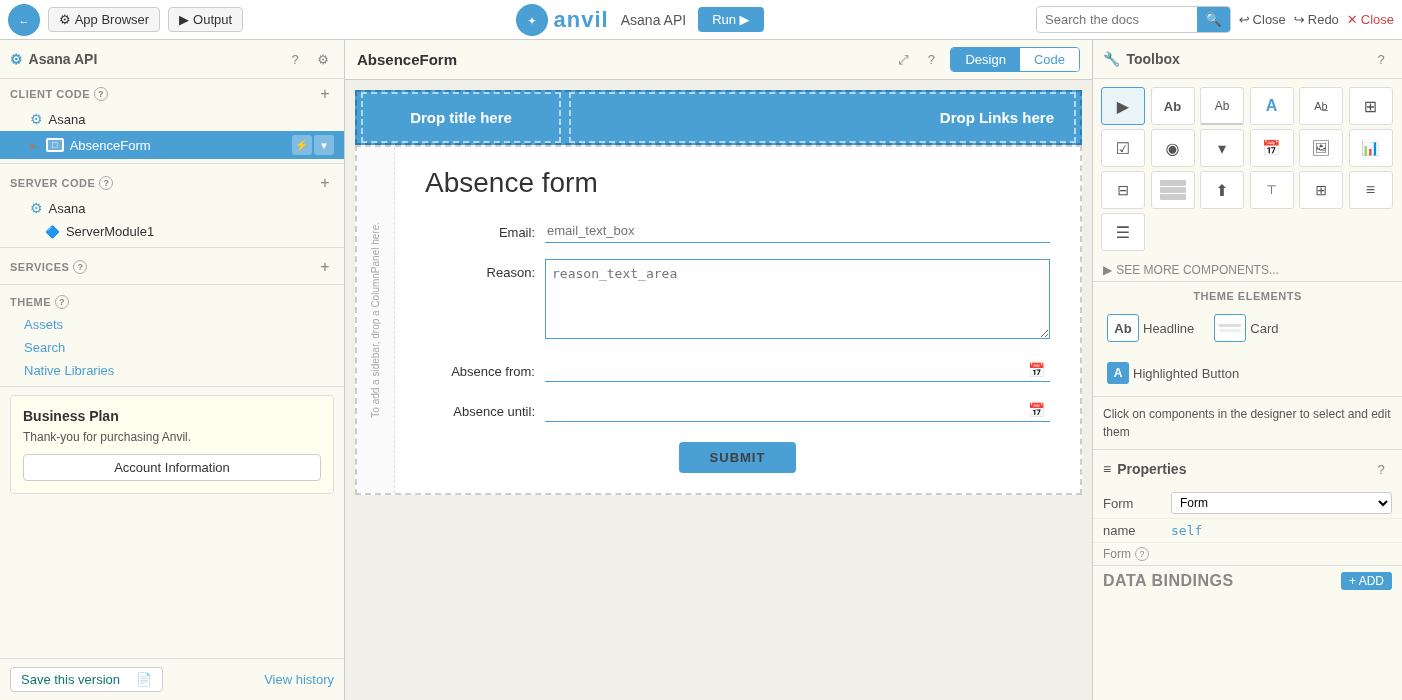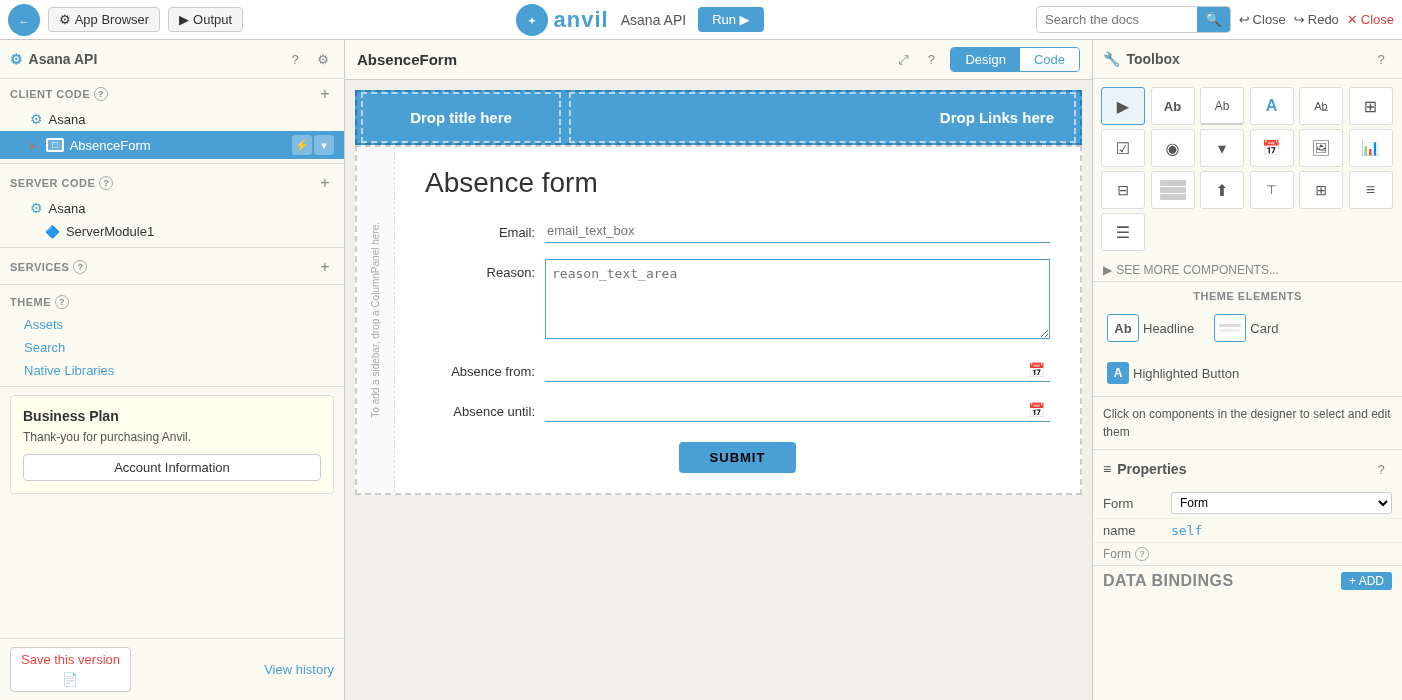--- a/index.html
+++ b/index.html
@@ -48,21 +48,21 @@
 
     .divider { height: 1px; background: #ddd; margin: 4px 0; }
     .theme-item { padding: 4px 10px 4px 24px; cursor: pointer; color: #4a9fd4; font-size: 13px; }
 
     .bottom-plan { margin: 8px 10px; background: #fffff0; border: 1px solid #ddd; border-radius: 4px; padding: 12px; }
     .plan-title { font-weight: bold; font-size: 14px; color: #333; margin-bottom: 6px; }
     .plan-desc { font-size: 12px; color: #555; margin-bottom: 10px; }
     .account-btn { display: block; width: 100%; padding: 5px; border: 1px solid #ccc; background: white; border-radius: 4px; cursor: pointer; font-size: 13px; color: #333; text-align: center; }
 
     .left-panel-footer { display: flex; align-items: center; padding: 8px 10px; border-top: 1px solid #ddd; background: #fafaf0; }
-    .save-btn { display: flex; align-items: center; gap: 5px; background: white; border: 1px solid #ccc; border-radius: 4px; padding: 4px 10px; cursor: pointer; font-size: 13px; color: #ef4444; flex-direction: column; }
+    .save-btn { display: flex; align-items: center; gap: 16px; background: white; border: 1px solid #ccc; border-radius: 4px; padding: 4px 10px; cursor: pointer; font-size: 13px; color: #0f766e; }
     .view-history-link { margin-left: auto; color: #4a9fd4; cursor: pointer; font-size: 13px; text-decoration: none; }
 
     
     .center-panel { flex: 1; display: flex; flex-direction: column; background: #f0f0e8; overflow: hidden; }
     .center-header { display: flex; align-items: center; padding: 0 12px; height: 40px; background: #fafaf0; border-bottom: 1px solid #ccc; gap: 8px; }
     .form-title { font-size: 15px; font-weight: bold; color: #333; flex: 1; }
     .center-header-icons { display: flex; gap: 6px; }
     .design-code-tabs { display: flex; border-radius: 4px; overflow: hidden; border: 1px solid #4a9fd4; }
     .tab-btn { padding: 4px 14px; font-size: 13px; cursor: pointer; border: none; }
     .tab-btn.active { background: #4a9fd4; color: white; }
@@ -84,21 +84,21 @@
     .field-row { display: flex; align-items: flex-start; margin-bottom: 16px; gap: 10px; }
     .field-label { width: 110px; text-align: right; padding-top: 6px; color: #333; font-size: 13px; flex-shrink: 0; }
     .field-input { flex: 1; }
     .text-input { width: 100%; border: none; border-bottom: 1px solid #4a9fd4; padding: 4px 2px; font-size: 13px; color: #aaa; outline: none; background: transparent; }
     .textarea-input { width: 100%; border: 1px solid #4a9fd4; padding: 6px; font-size: 13px; color: #aaa; outline: none; background: transparent; height: 80px; resize: vertical; }
     .date-input-wrap { display: flex; align-items: center; border-bottom: 1px solid #4a9fd4; }
     .date-input { flex: 1; border: none; padding: 4px 2px; font-size: 13px; color: #aaa; outline: none; background: transparent; }
     .cal-icon { color: #888; font-size: 14px; padding: 2px 4px; cursor: pointer; }
 
     .submit-row { display: flex; justify-content: center; margin-top: 20px; }
-    .submit-btn { background: #4a9fd4; color: #000000; border: none; border-radius: 4px; padding: 8px 31px; font-size: 13px; font-weight: bold; cursor: pointer; letter-spacing: 1px; }
+    .submit-btn { background: #4a9fd4; color: #404040; border: none; border-radius: 4px; padding: 8px 31px; font-size: 13px; font-weight: bold; cursor: pointer; letter-spacing: 1px; }
 
     .canvas-empty { flex: 1; min-height: 150px; }
 
     
     .right-panel { width: 310px; min-width: 310px; background: #fafaf0; border-left: 1px solid #ccc; display: flex; flex-direction: column; overflow: hidden; }
     .right-panel-header { display: flex; align-items: center; padding: 8px 10px; border-bottom: 1px solid #ddd; }
     .right-panel-title { font-size: 14px; font-weight: bold; color: #555; display: flex; align-items: center; gap: 6px; flex: 1; }
 
     .toolbox-grid { padding: 8px; display: grid; grid-template-columns: repeat(6, 1fr); gap: 4px; }
     .tool-item { width: 44px; height: 38px; border: 1px solid #ddd; border-radius: 3px; background: white; display: flex; align-items: center; justify-content: center; cursor: pointer; font-size: 16px; color: #555; }

